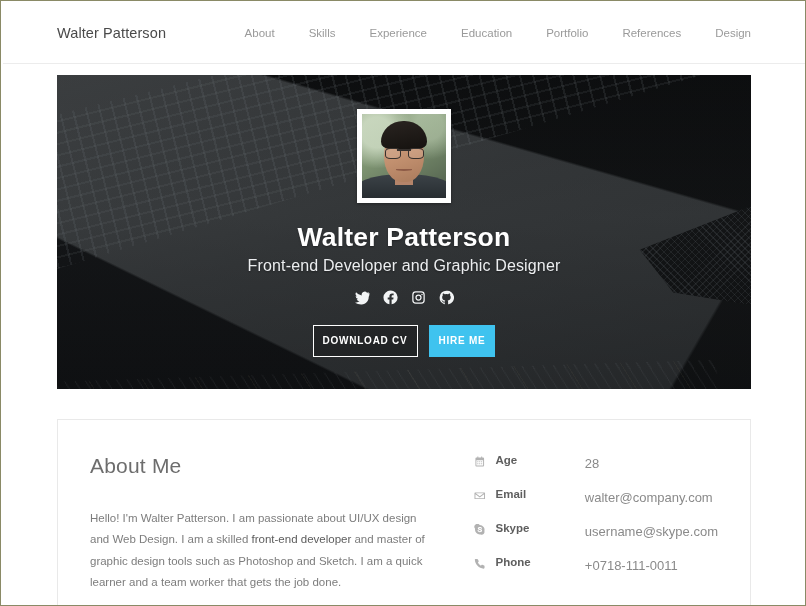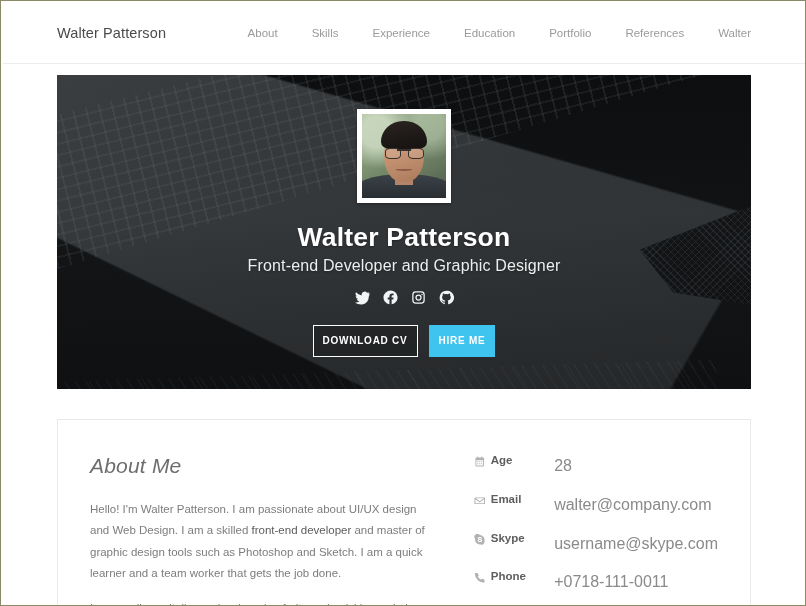--- a/index.html
+++ b/index.html
@@ -271,22 +271,21 @@
     gap: 30px;
   }
   .col-about { width: 340px; flex: 0 0 340px; }
   .col-bio   { flex: 1 1 auto; padding-left: 14px; }
 
   .sec-title {
     font-size: 21px;
     font-weight: normal;
     color: #6d6d6d;
     letter-spacing: .2px;
-    margin-bottom: 21px;
-    font-style: italic;
+    margin-bottom: 30px;
   }
   .about-p {
     font-size: 11.5px;
     line-height: 1.85;
     color: #7d7d7d;
   }
   .about-p + .about-p { margin-top: 14px; }
   .about-p b { color: #5c5c5c; font-weight: normal; }
 
   .bio-table { width: 100%; border-collapse: collapse; }
@@ -300,41 +299,41 @@
   .bio-key {
     width: 92px;
     padding: 0 0 14px 0;
     font-size: 11.5px;
     font-weight: bold;
     color: #5e5e5e;
     white-space: nowrap;
   }
   .bio-val {
     padding: 0 0 14px 0;
-    font-size: 16px;
+    font-size: 13px;
     color: #8a8a8a;
     line-height: 1.55;
   }
 </style>
 </head>
 <body>
 
 <div class="viewport-frame">
 <div class="viewport-inner">
 
   <div class="navbar">
     <div class="brand">Walter Patterson</div>
     <div class="nav-links">
       <a class="nav-link">About</a>
       <a class="nav-link">Skills</a>
       <a class="nav-link">Experience</a>
       <a class="nav-link">Education</a>
       <a class="nav-link">Portfolio</a>
       <a class="nav-link">References</a>
-      <a class="nav-link">Walter</a>
+      <a class="nav-link">Design</a>
     </div>
   </div>
 
   <div class="hero-wrap">
     <div class="hero">
       <div class="hero-bg"></div>
       <div class="hero-grid-top"></div>
       <div class="hero-grid-bottom"></div>
       <div class="hero-wedge-right"></div>
       <div class="hero-veil"></div>

